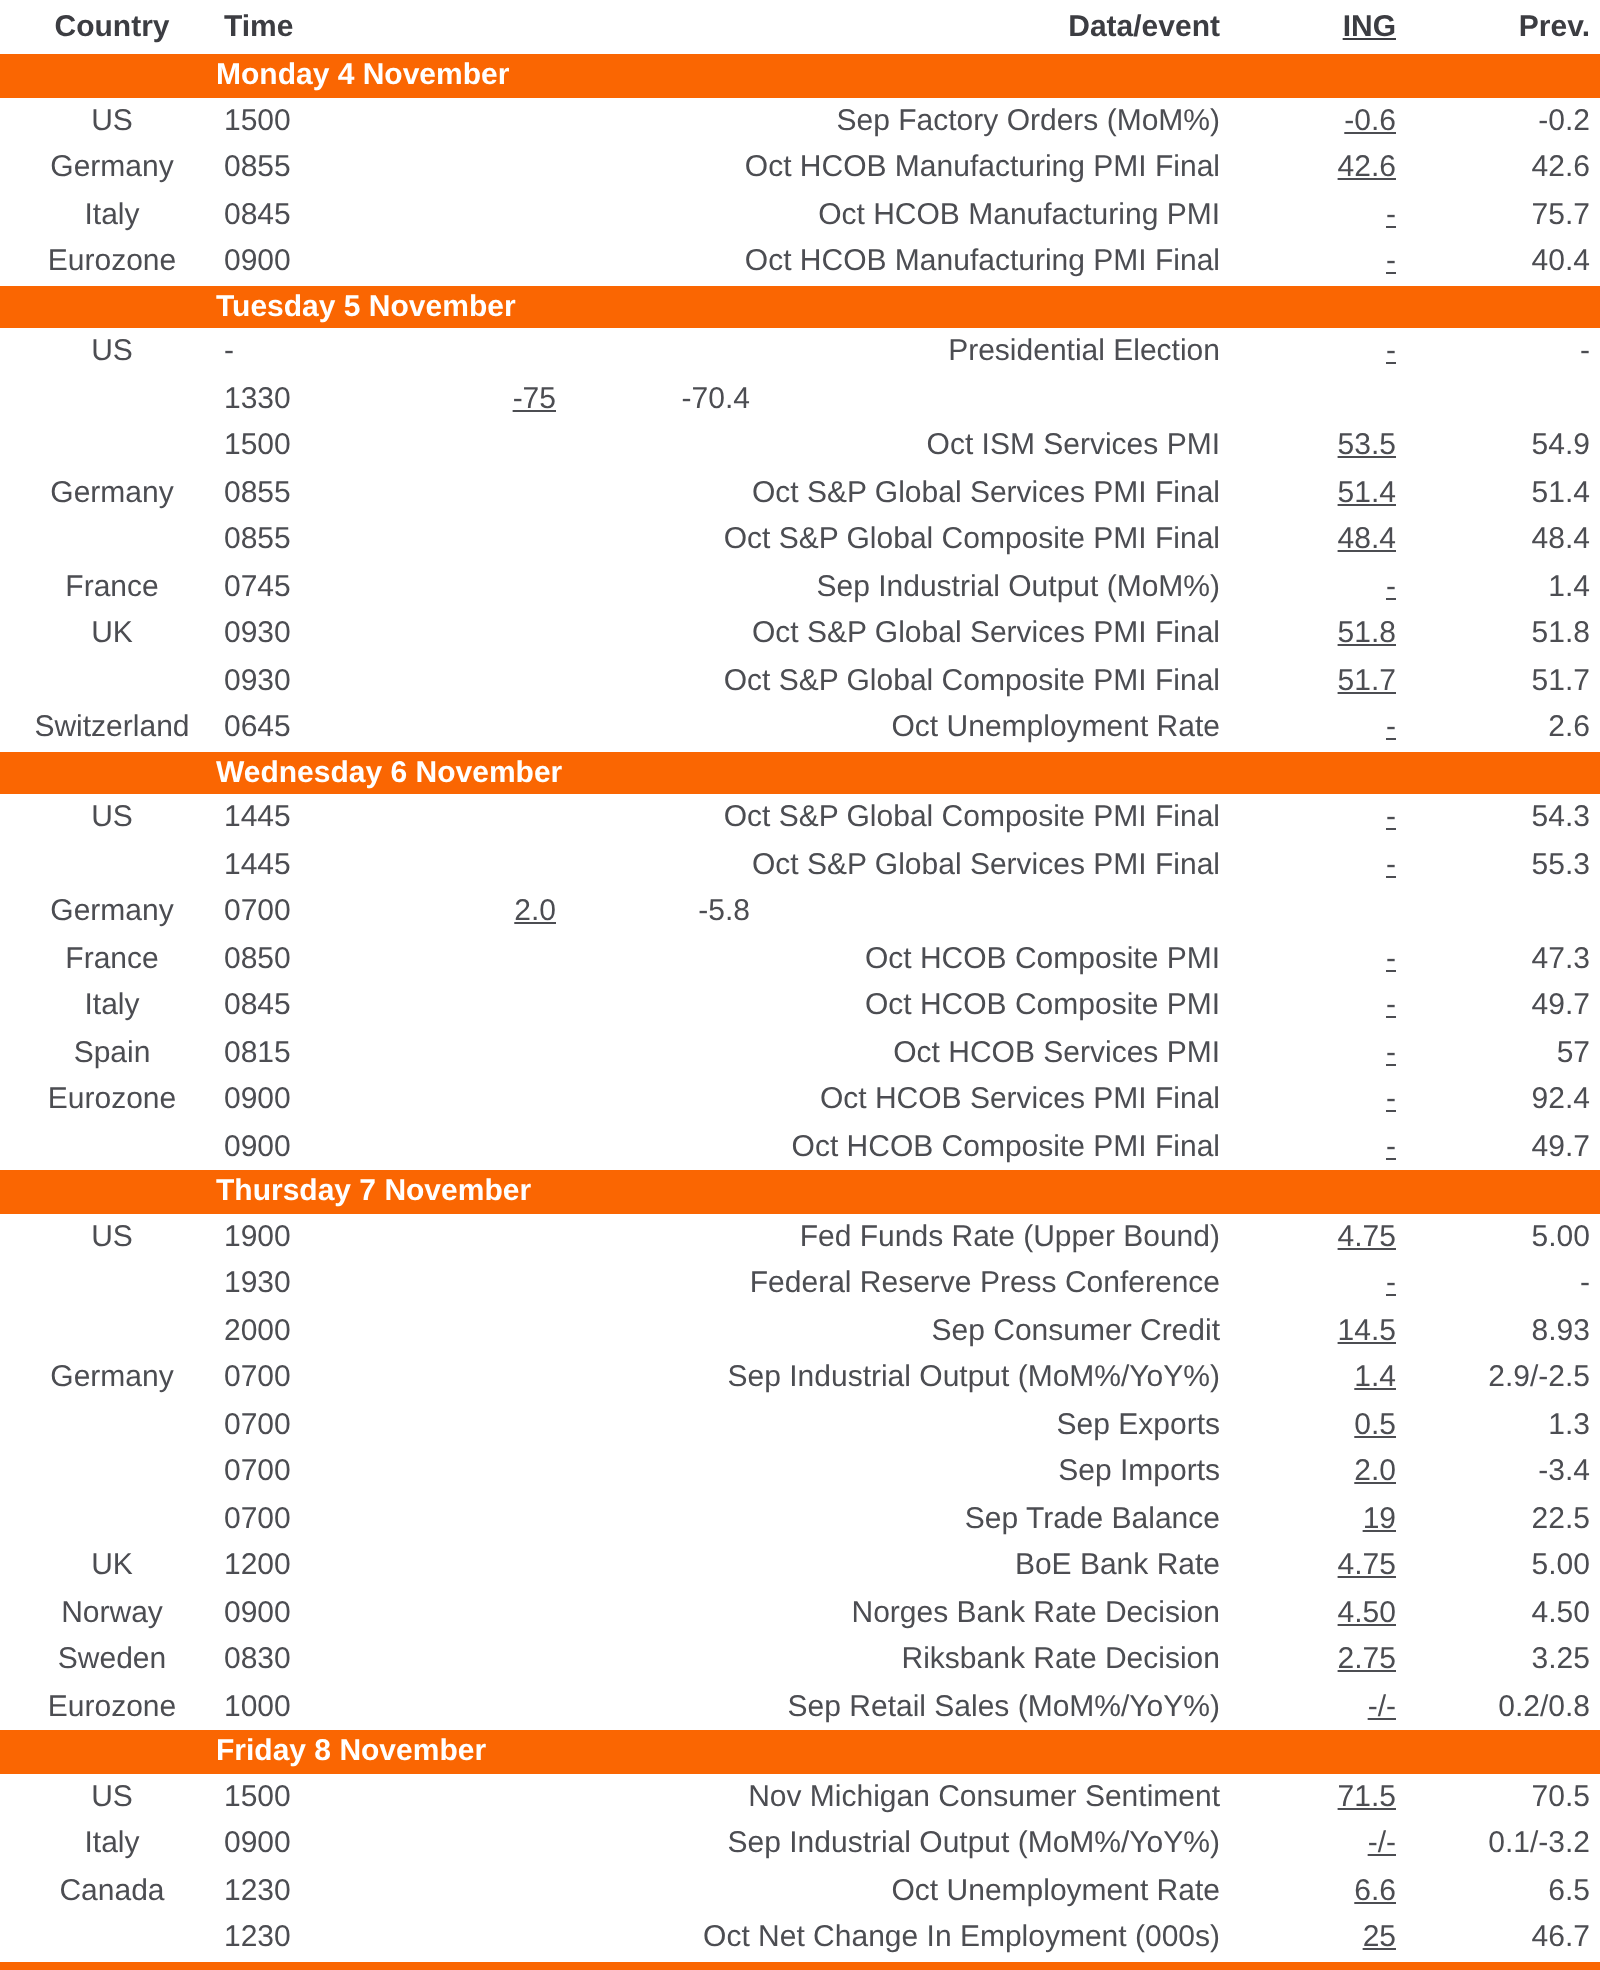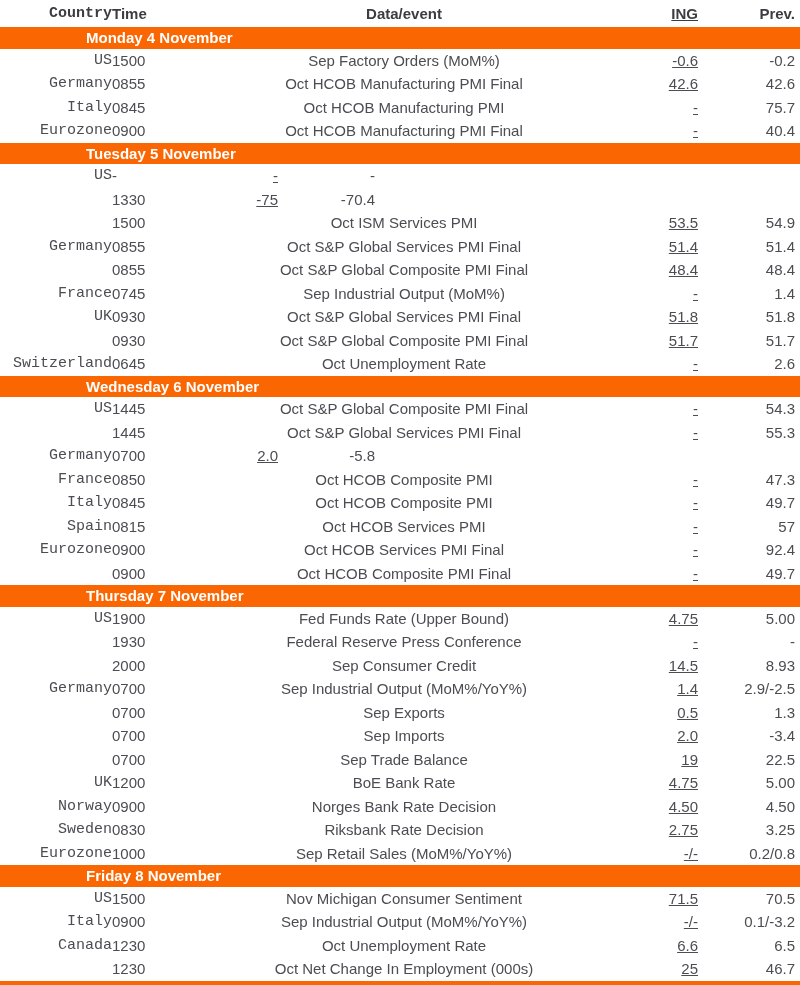--- a/index.html
+++ b/index.html
@@ -41,26 +41,26 @@
   }
   .band {
     flex: 0 0 auto;
     height: 21.5px;
     background: var(--accent);
     color: var(--band-text);
     font-weight: bold;
     font-size: 15px;
     display: flex;
     align-items: center;
-    padding-left: 86px;
+    padding-left: 108px;
   }
   .cell { overflow: hidden; }
-  .c-country { width: 112px; text-align: right; font-family: Liberation Mono, monospace; }
+  .c-country { width: 112px; text-align: center; }
   .c-time    { width: 78px;  text-align: left; }
-  .c-event   { width: 420px; text-align: center; padding-left: 8px; }
+  .c-event   { width: 420px; text-align: right; padding-left: 8px; }
   .c-ing     { width: 88px;  text-align: right; text-decoration: underline; }
   .c-prev    { width: 97px;  text-align: right; margin-right: 5px; }
   .bottom-strip {
     flex: 1 1 auto;
     background: var(--accent);
     min-height: 3px;
   }
 </style>
 </head>
 <body>
@@ -105,20 +105,21 @@
         <div class="cell c-event">Oct HCOB Manufacturing PMI Final</div>
         <div class="cell c-ing">-</div>
         <div class="cell c-prev">40.4</div>
       </div>
       <div class="band">
         <span>Tuesday 5 November</span>
       </div>
       <div class="row">
         <div class="cell c-country">US</div>
         <div class="cell c-time">-</div>
+        <div class="cell c-event">Presidential Election</div>
         <div class="cell c-ing">-</div>
         <div class="cell c-prev">-</div>
       </div>
       <div class="row">
         <div class="cell c-country"></div>
         <div class="cell c-time">1330</div>
         <div class="cell c-ing">-75</div>
         <div class="cell c-prev">-70.4</div>
       </div>
       <div class="row">

